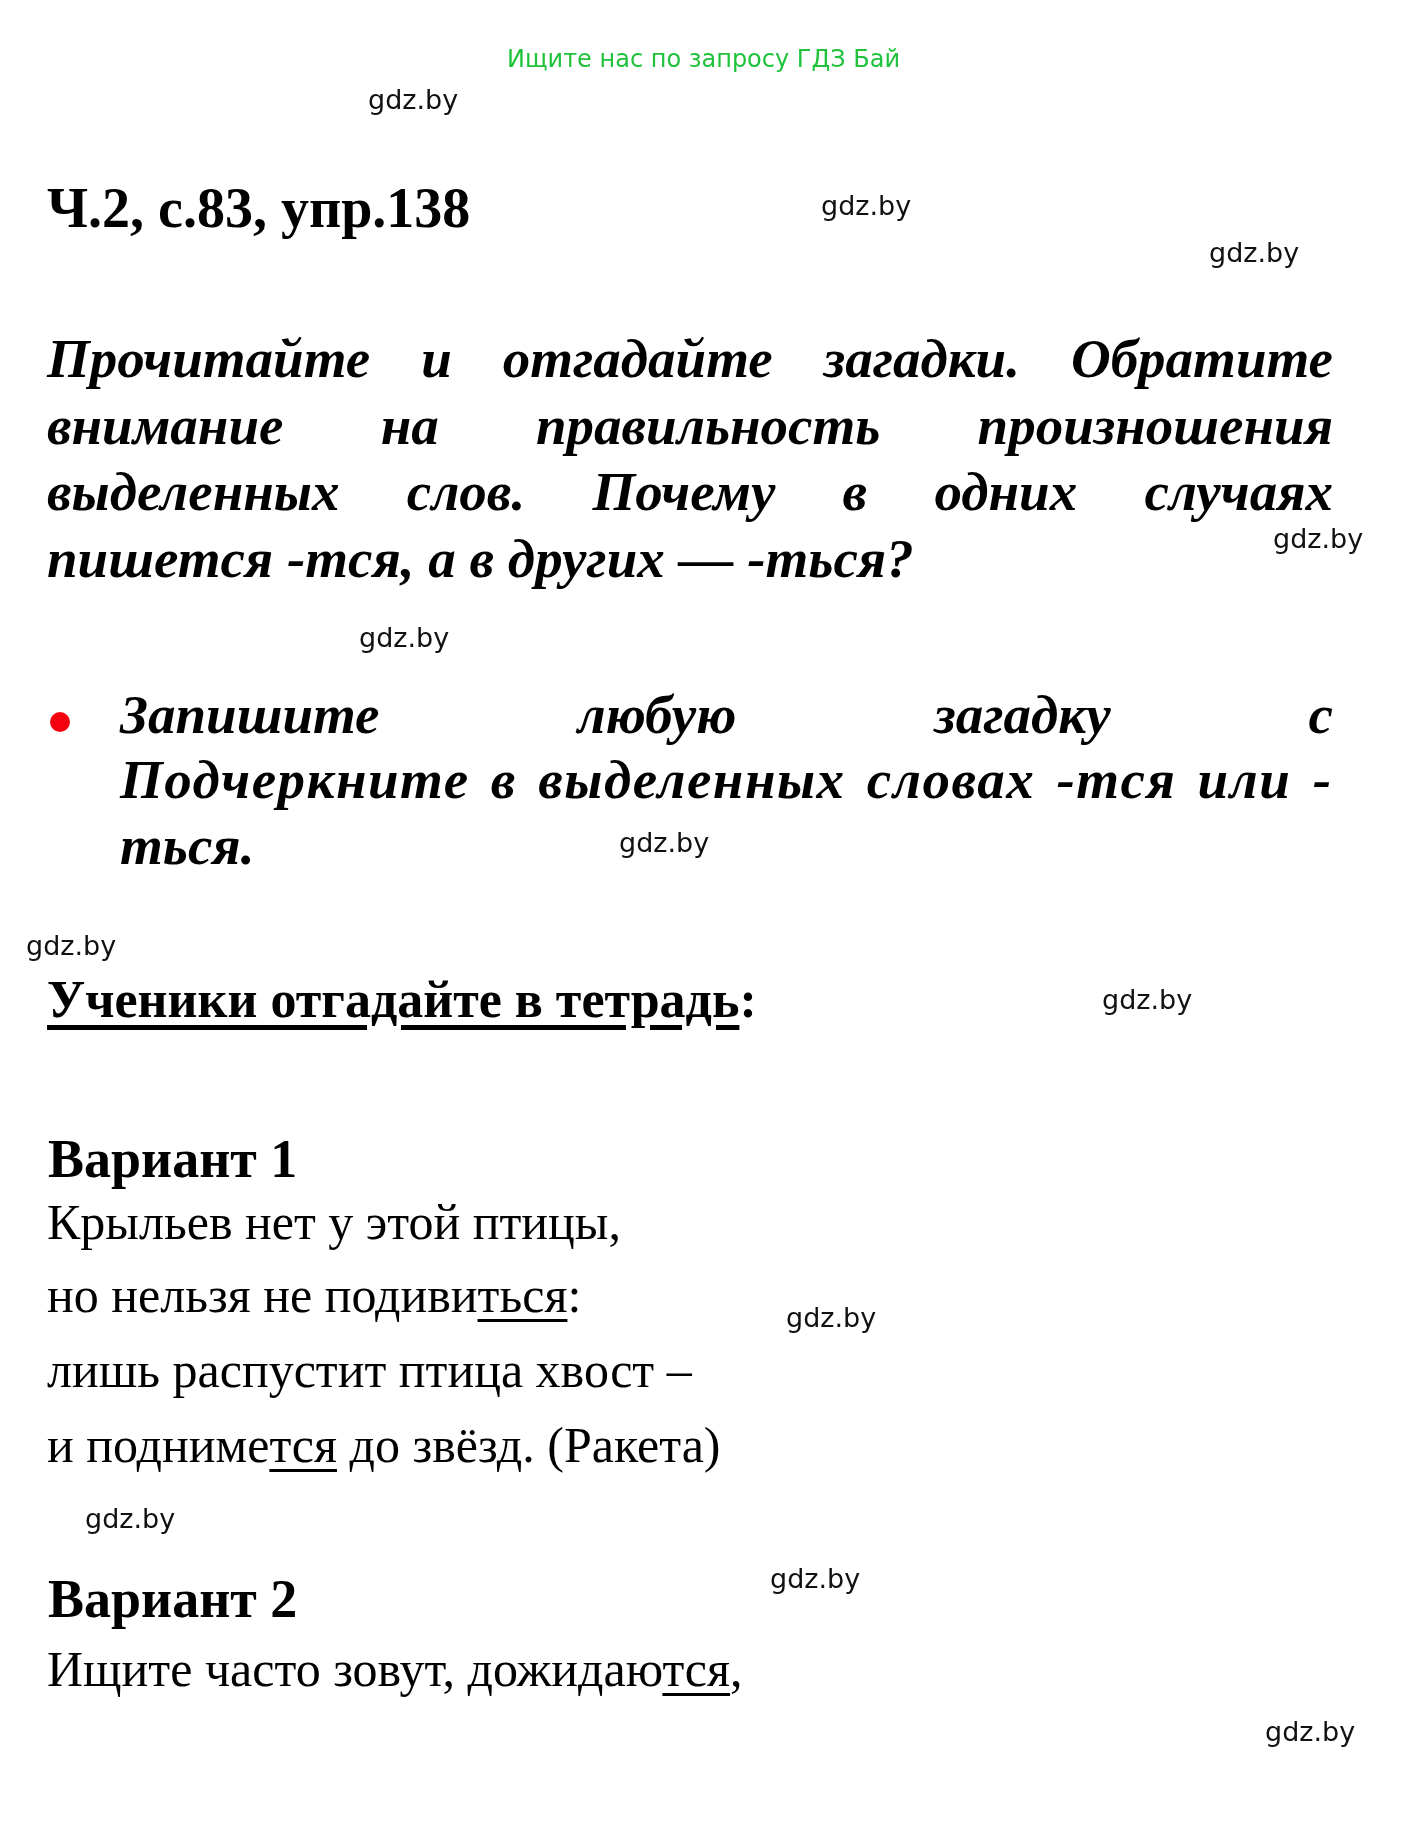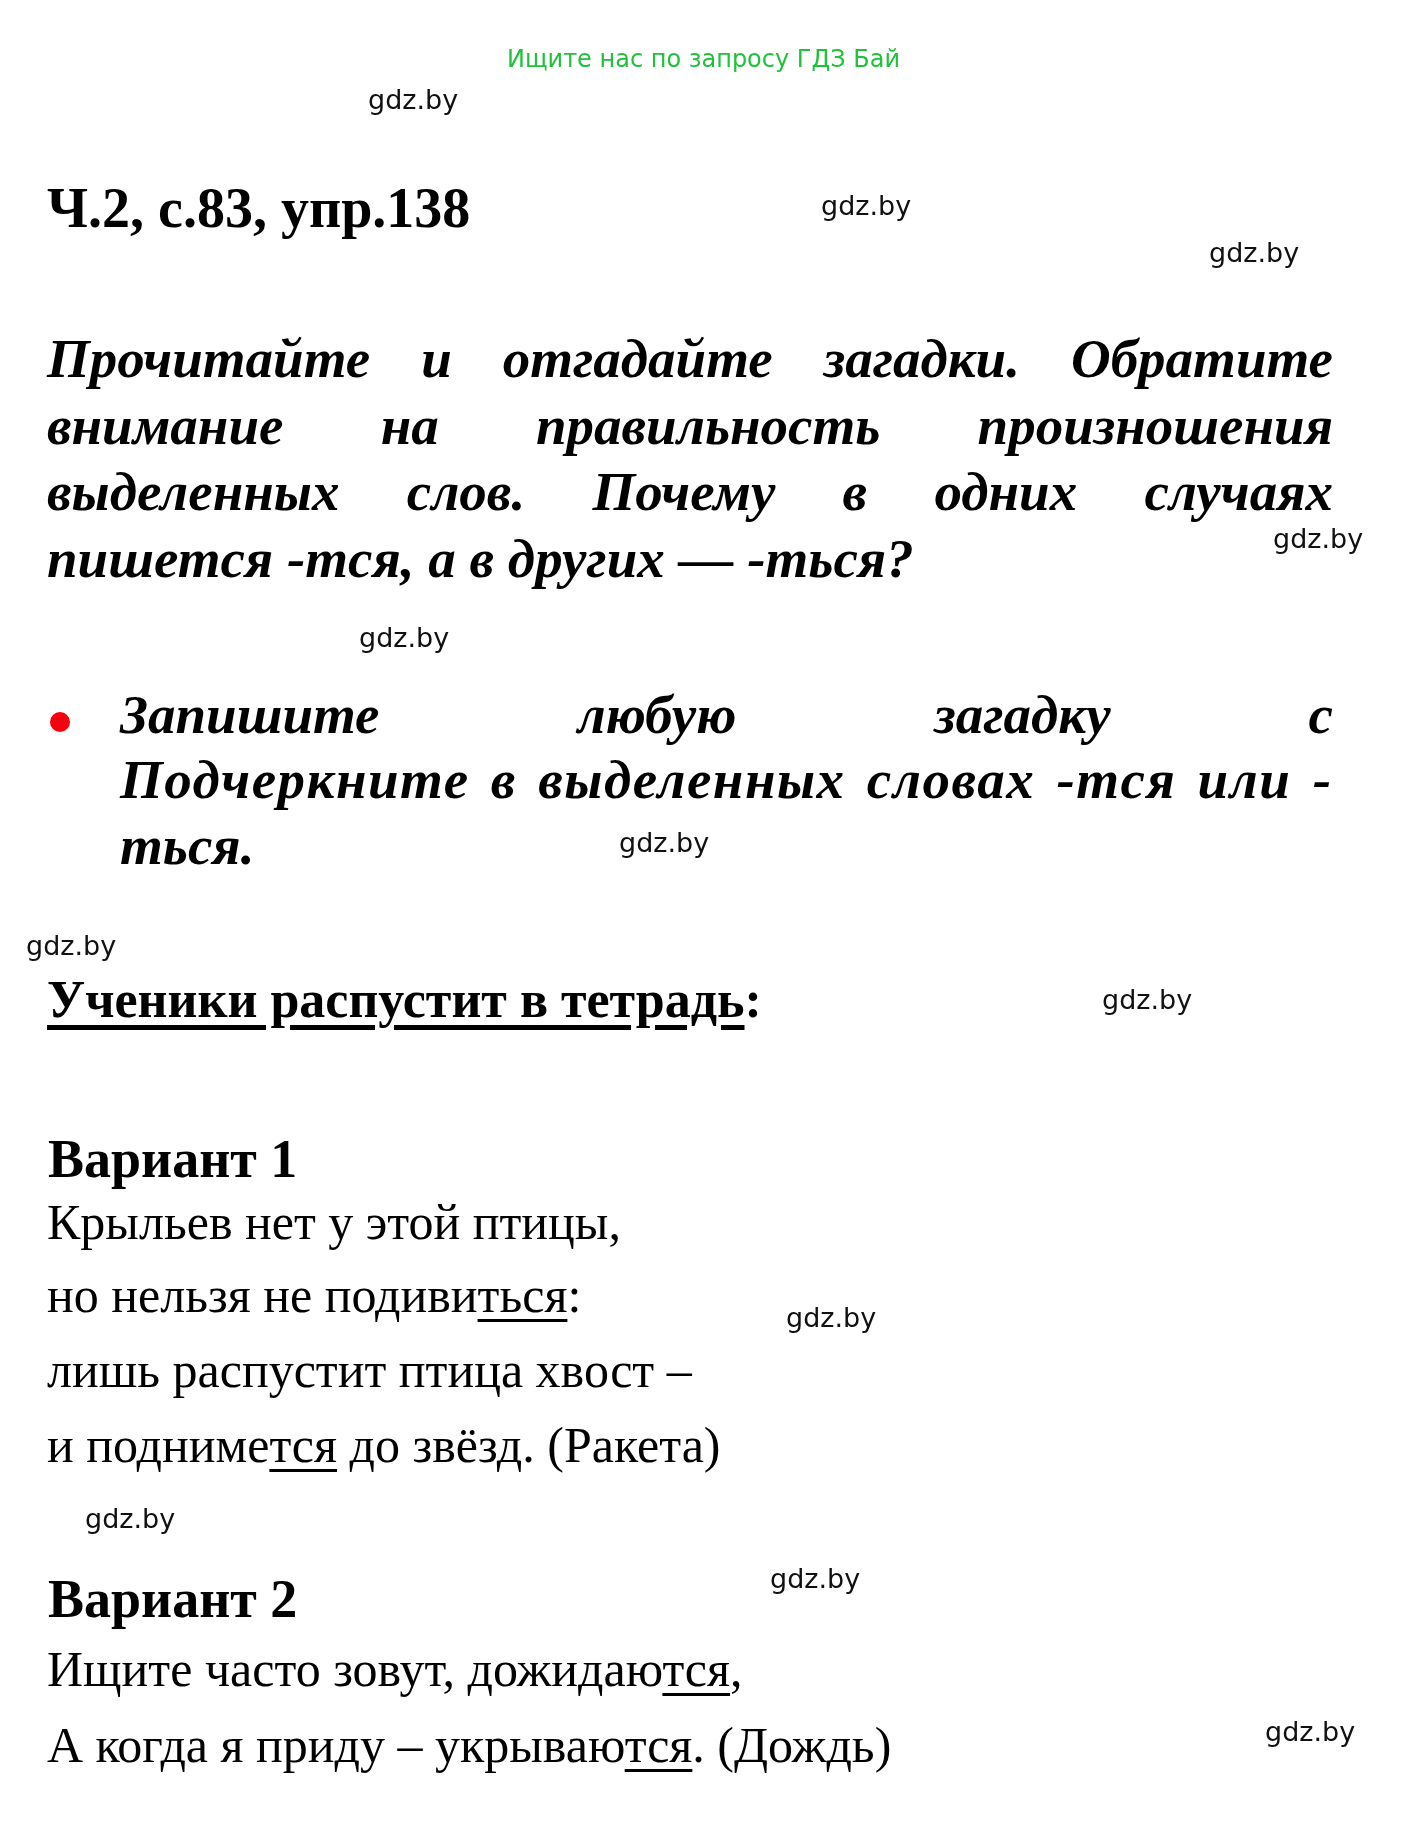--- a/index.html
+++ b/index.html
@@ -79,39 +79,36 @@
     </div>
     <div class="task-line last" style="left:120px; width:1213px; top:703px;">
       <span style="letter-spacing:1.5px; word-spacing:6px;">Подчеркните в выделенных словах -тся или -</span>
     </div>
     <div class="task-line last" style="left:120px; width:1213px; top:769px;">
       <span>ться.</span>
     </div>
   </div>
 
   <div class="abs heading">
-    <span class="ul">Ученики распустит в тетрадь</span><span>:</span>
+    <span class="ul">Ученики отгадайте в тетрадь</span><span>:</span>
   </div>
 
   <div class="abs variant" style="top:1083px;">Вариант 1</div>
   <div class="abs poem" style="top:1221px;">
     <span>но нельзя не подиви</span><span class="u">ться</span><span>:</span>
   </div>
   <div class="abs poem" style="top:1148px;">
     <span>Крыльев нет у этой птицы,</span>
   </div>
   <div class="abs poem" style="top:1296px;">
     <span>лишь распустит птица хвост –</span>
   </div>
   <div class="abs poem" style="top:1371px;">
     <span>и поднимe</span><span class="u">тся</span><span> до звёзд. (Ракета)</span>
   </div>
 
   <div class="abs variant" style="top:1523px;">Вариант 2</div>
   <div class="abs poem" style="top:1595px;">
     <span>Ищите часто зовут, дожидаю</span><span class="u">тся</span><span>,</span>
   </div>
-  <div class="abs poem" style="top:1671px;">
-    <span>А когда я приду – укрываю</span><span class="u">тся</span><span>. (Дождь)</span>
-  </div>
 
   <div class="abs footer">gdz by  //  гдз бай  //  гдз by</div>
 </div>
 
 </body></html>

